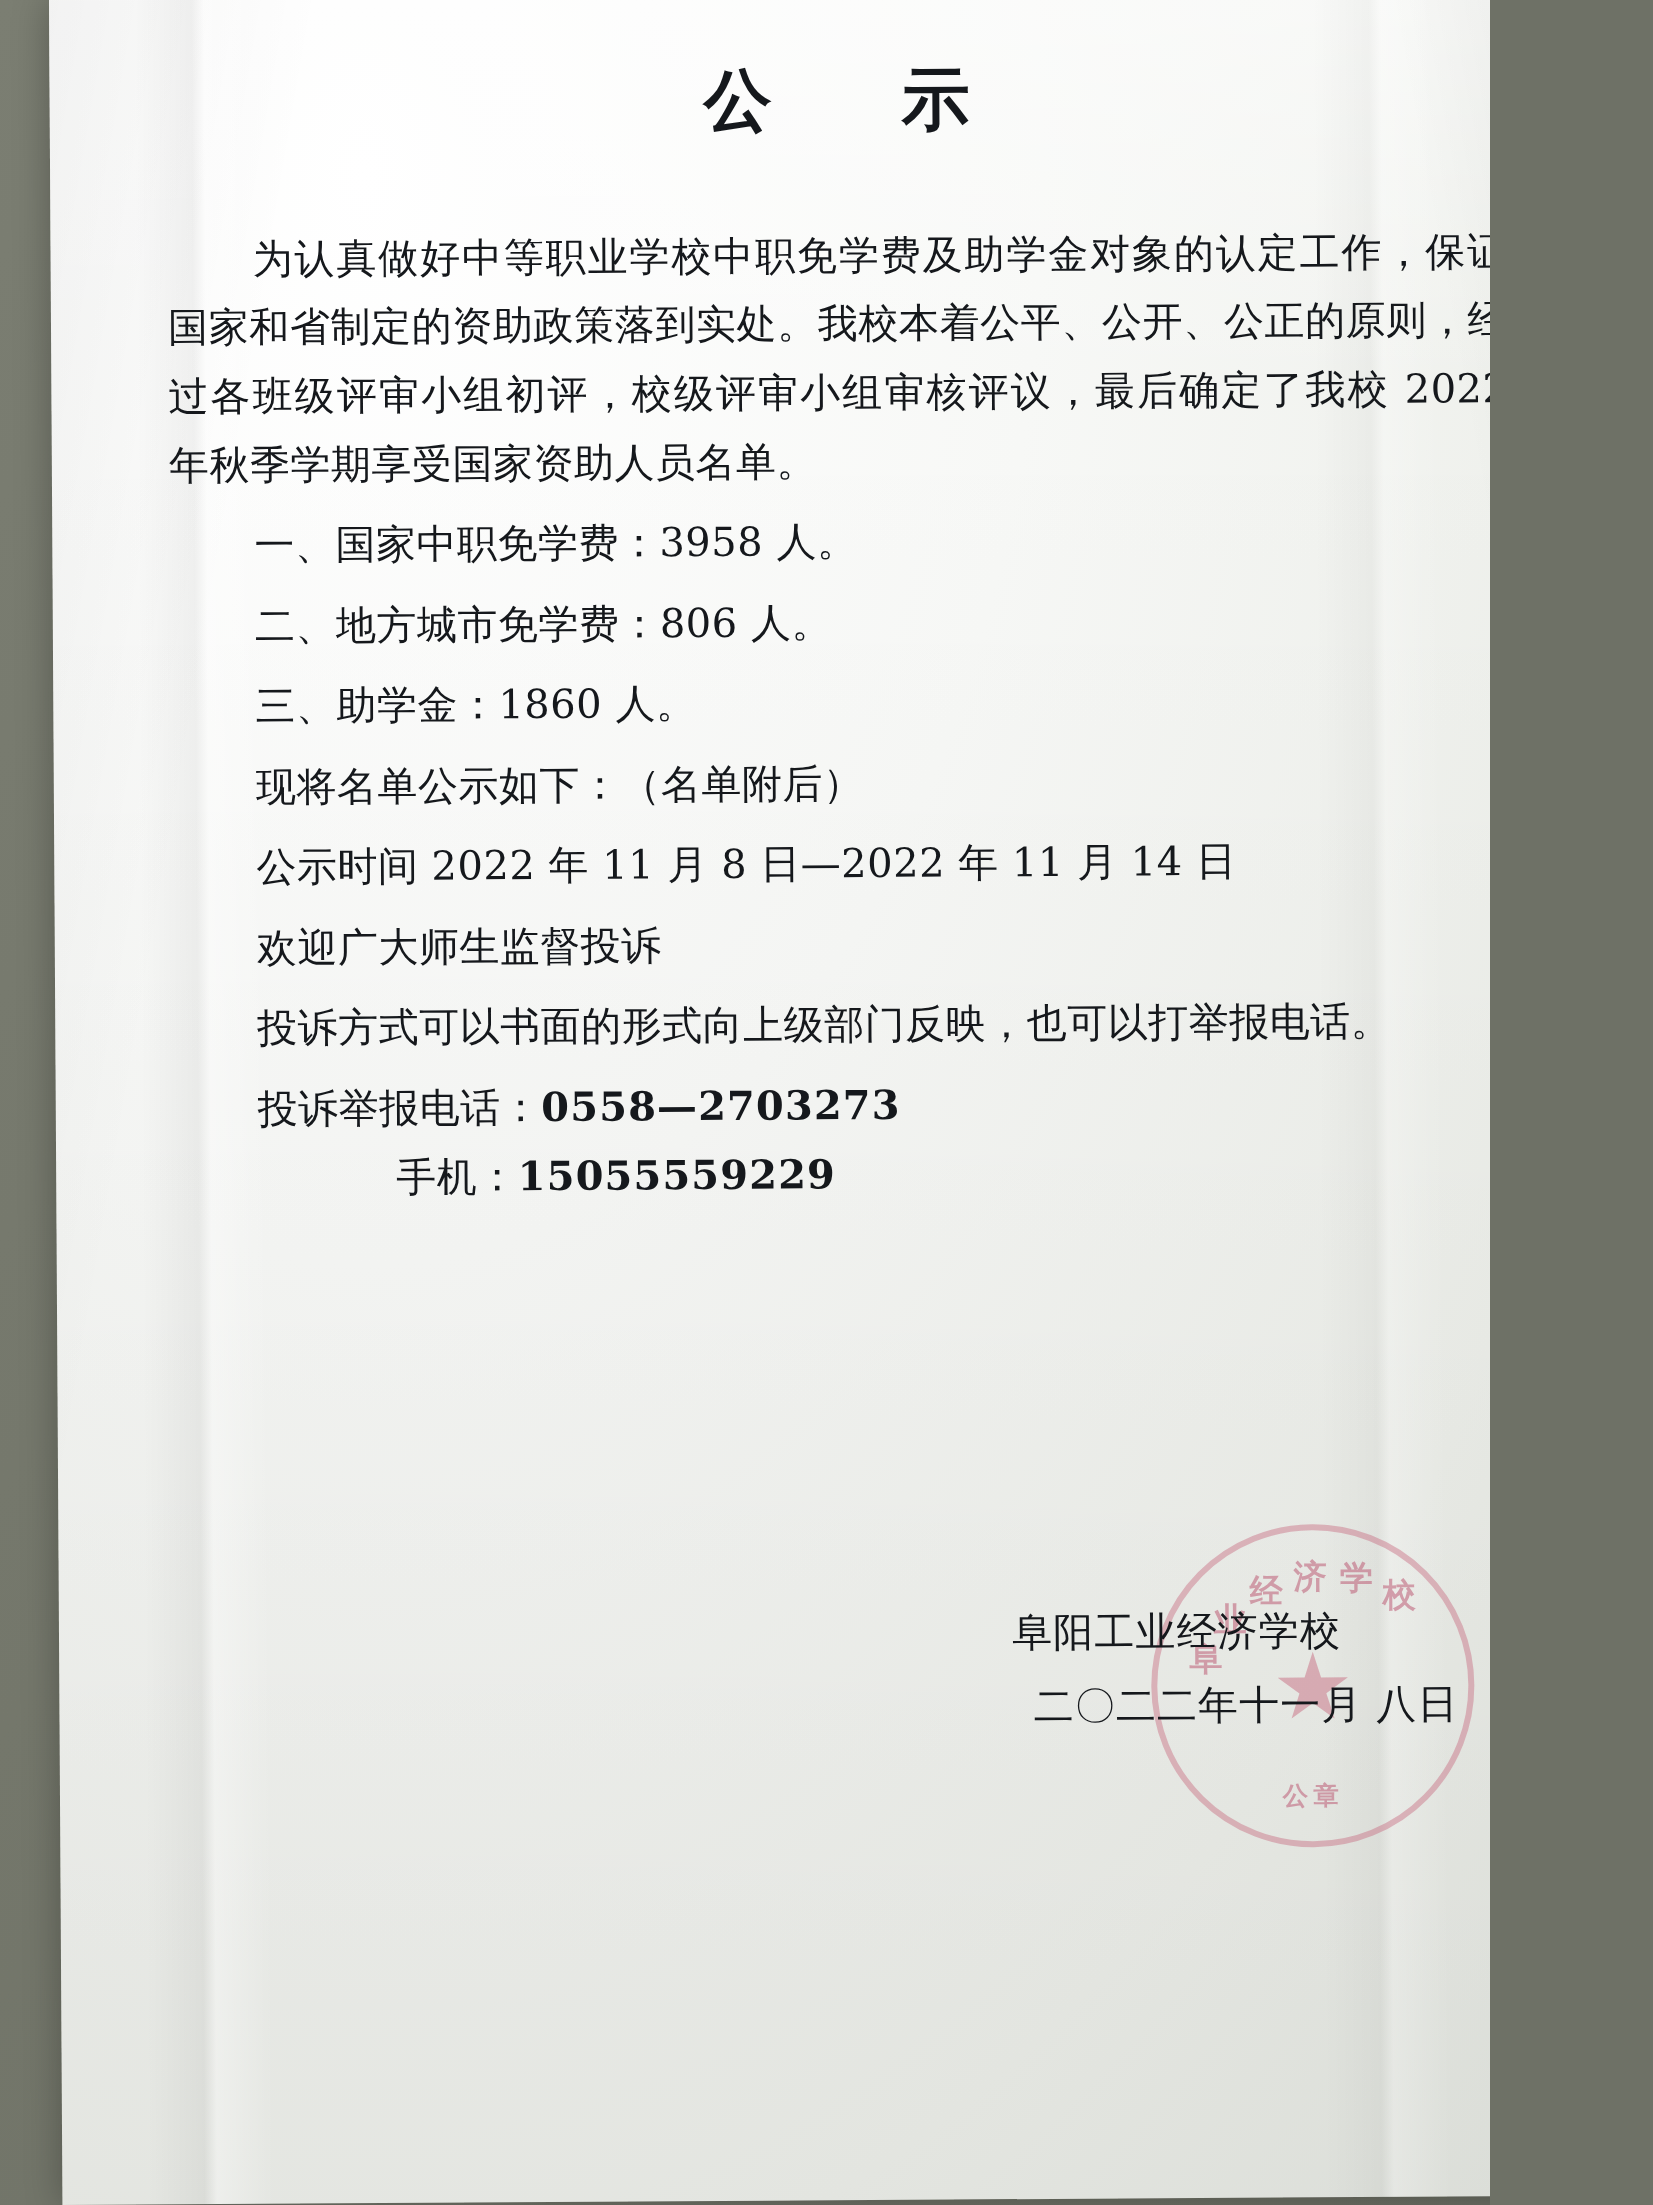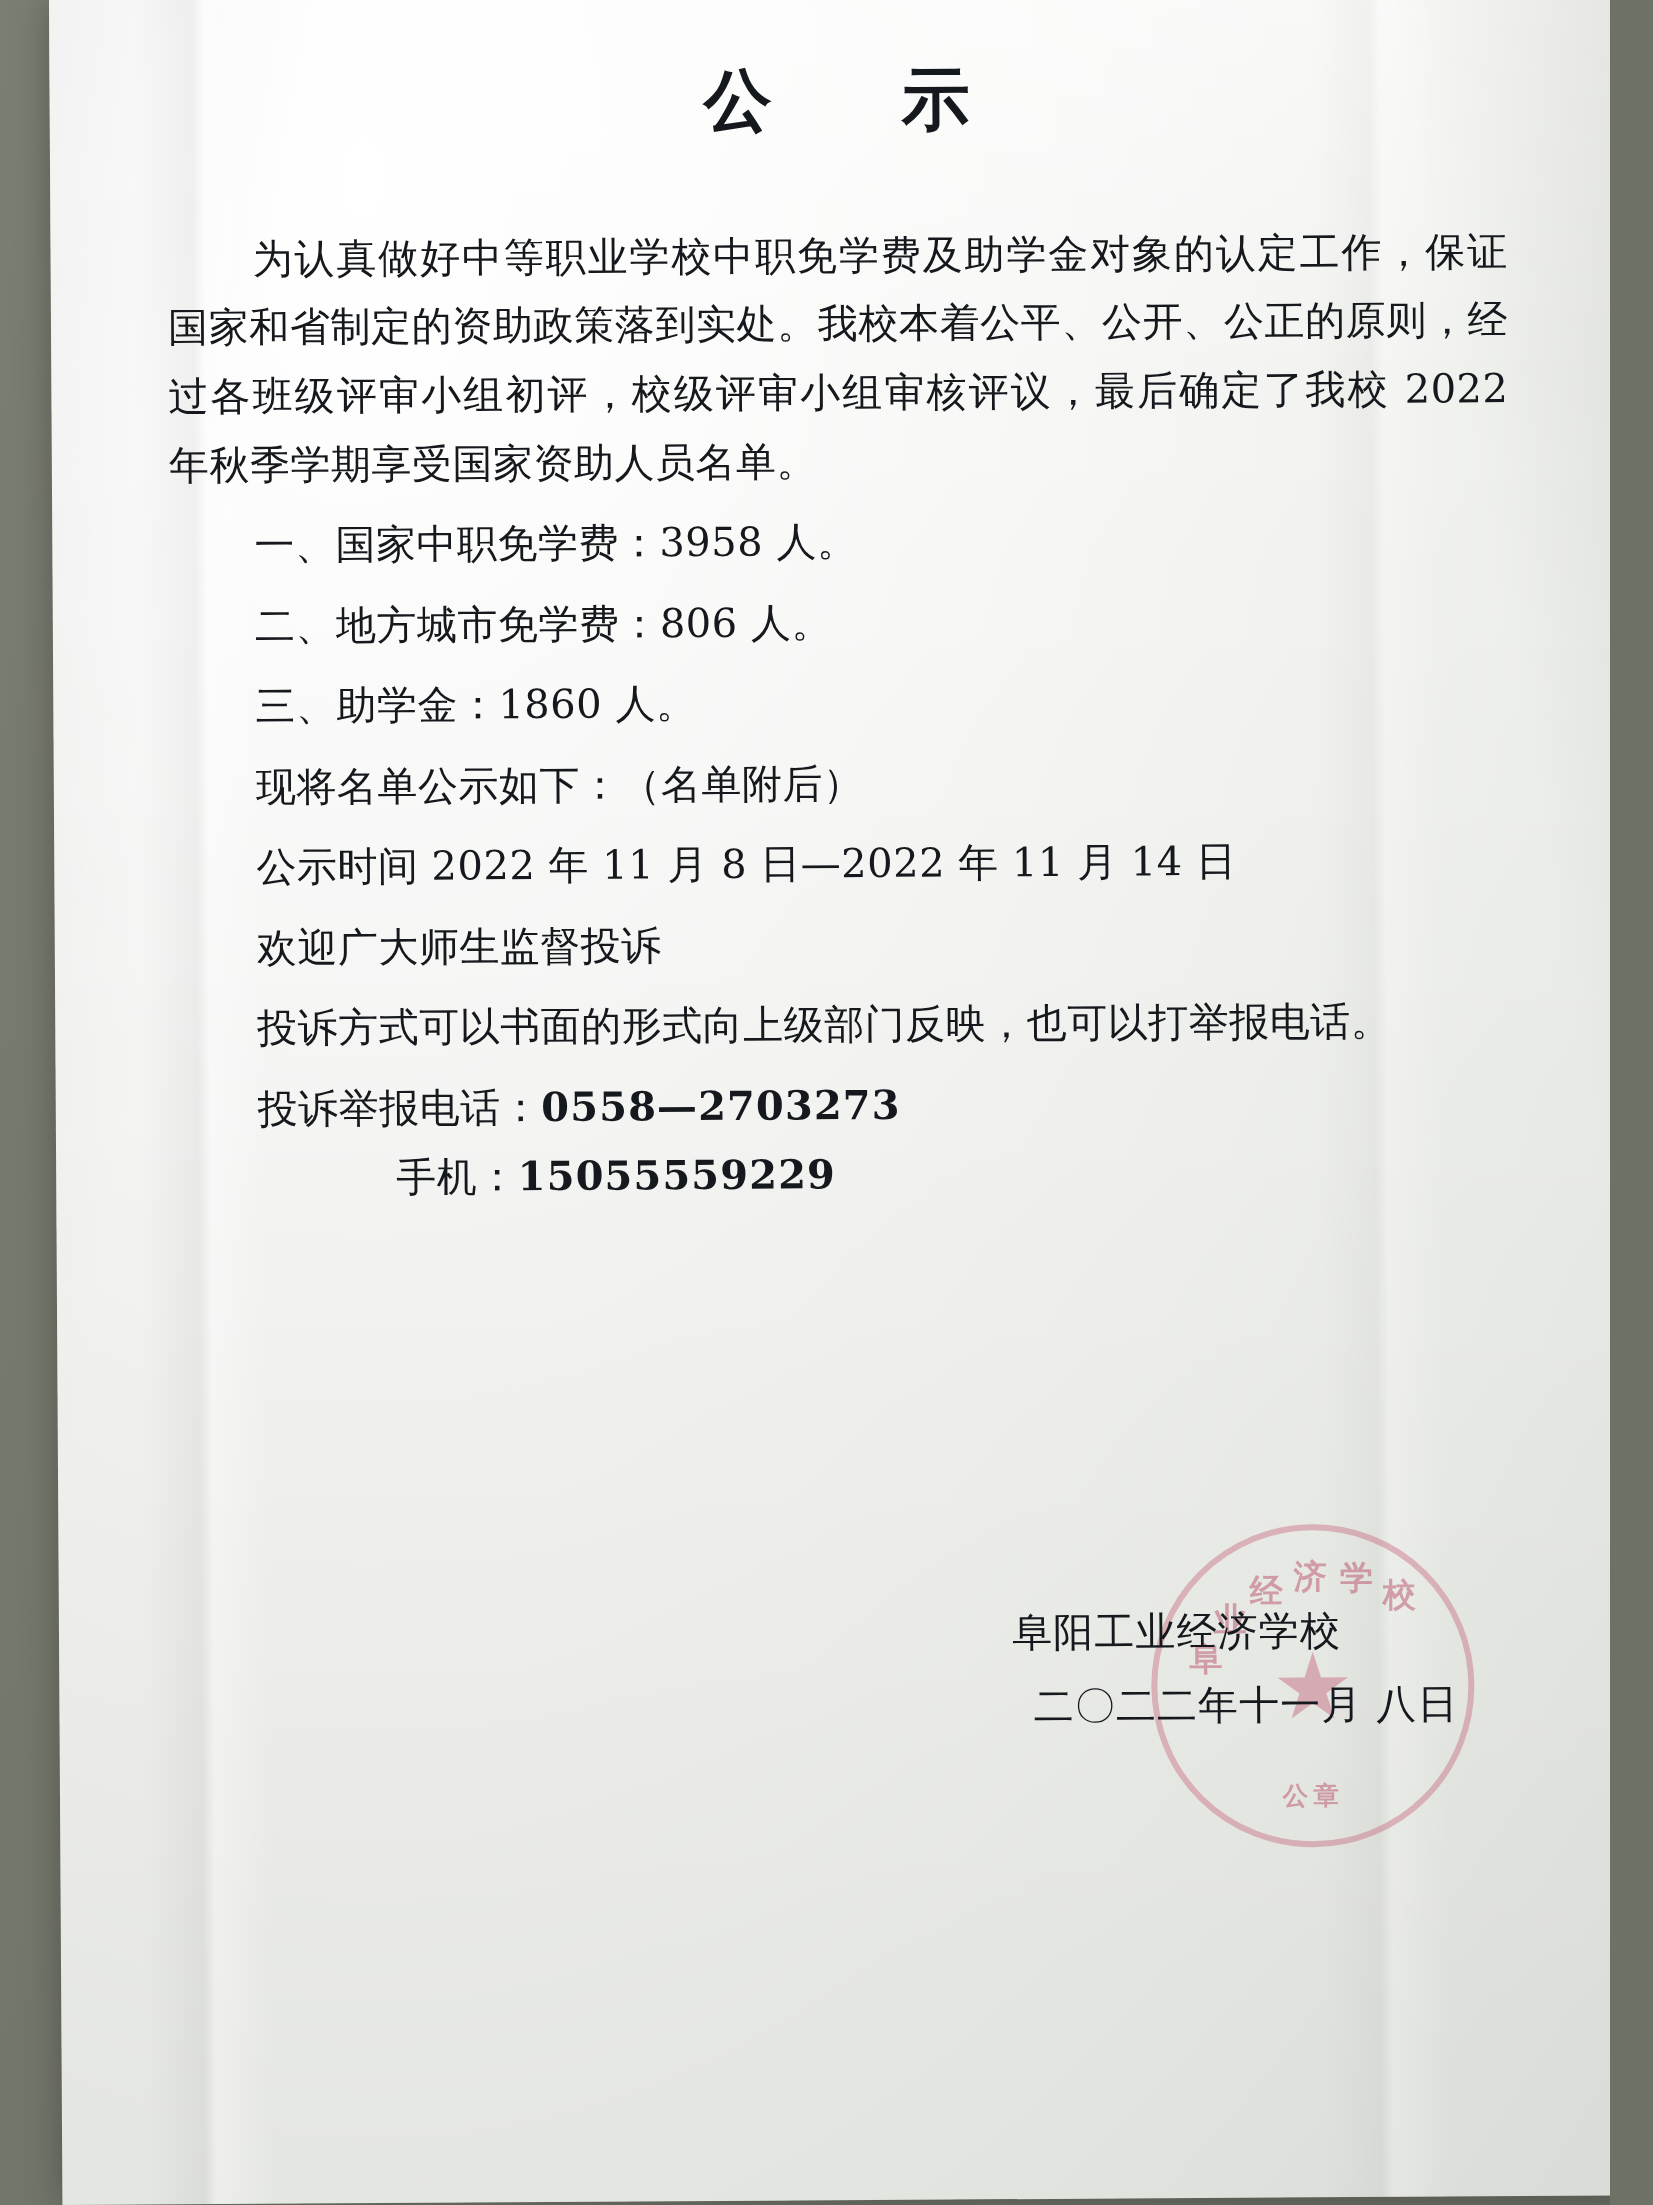--- a/index.html
+++ b/index.html
@@ -10,21 +10,21 @@
   body {
     width: 1654px;
     height: 2205px;
     overflow: hidden;
     font-family: "DejaVu Serif", "Liberation Serif", serif;
   }
 
   
   .photo {
     position: relative;
-    width: 1610px;
+    width: 1490px;
     height: 2205px;
     background: linear-gradient(125deg, #7b7e72 0%, #74776b 40%, #6a6d62 100%);
     overflow: hidden;
   }
 
   
   .paper {
     position: absolute;
     left: 49px;
     top: 0px;

